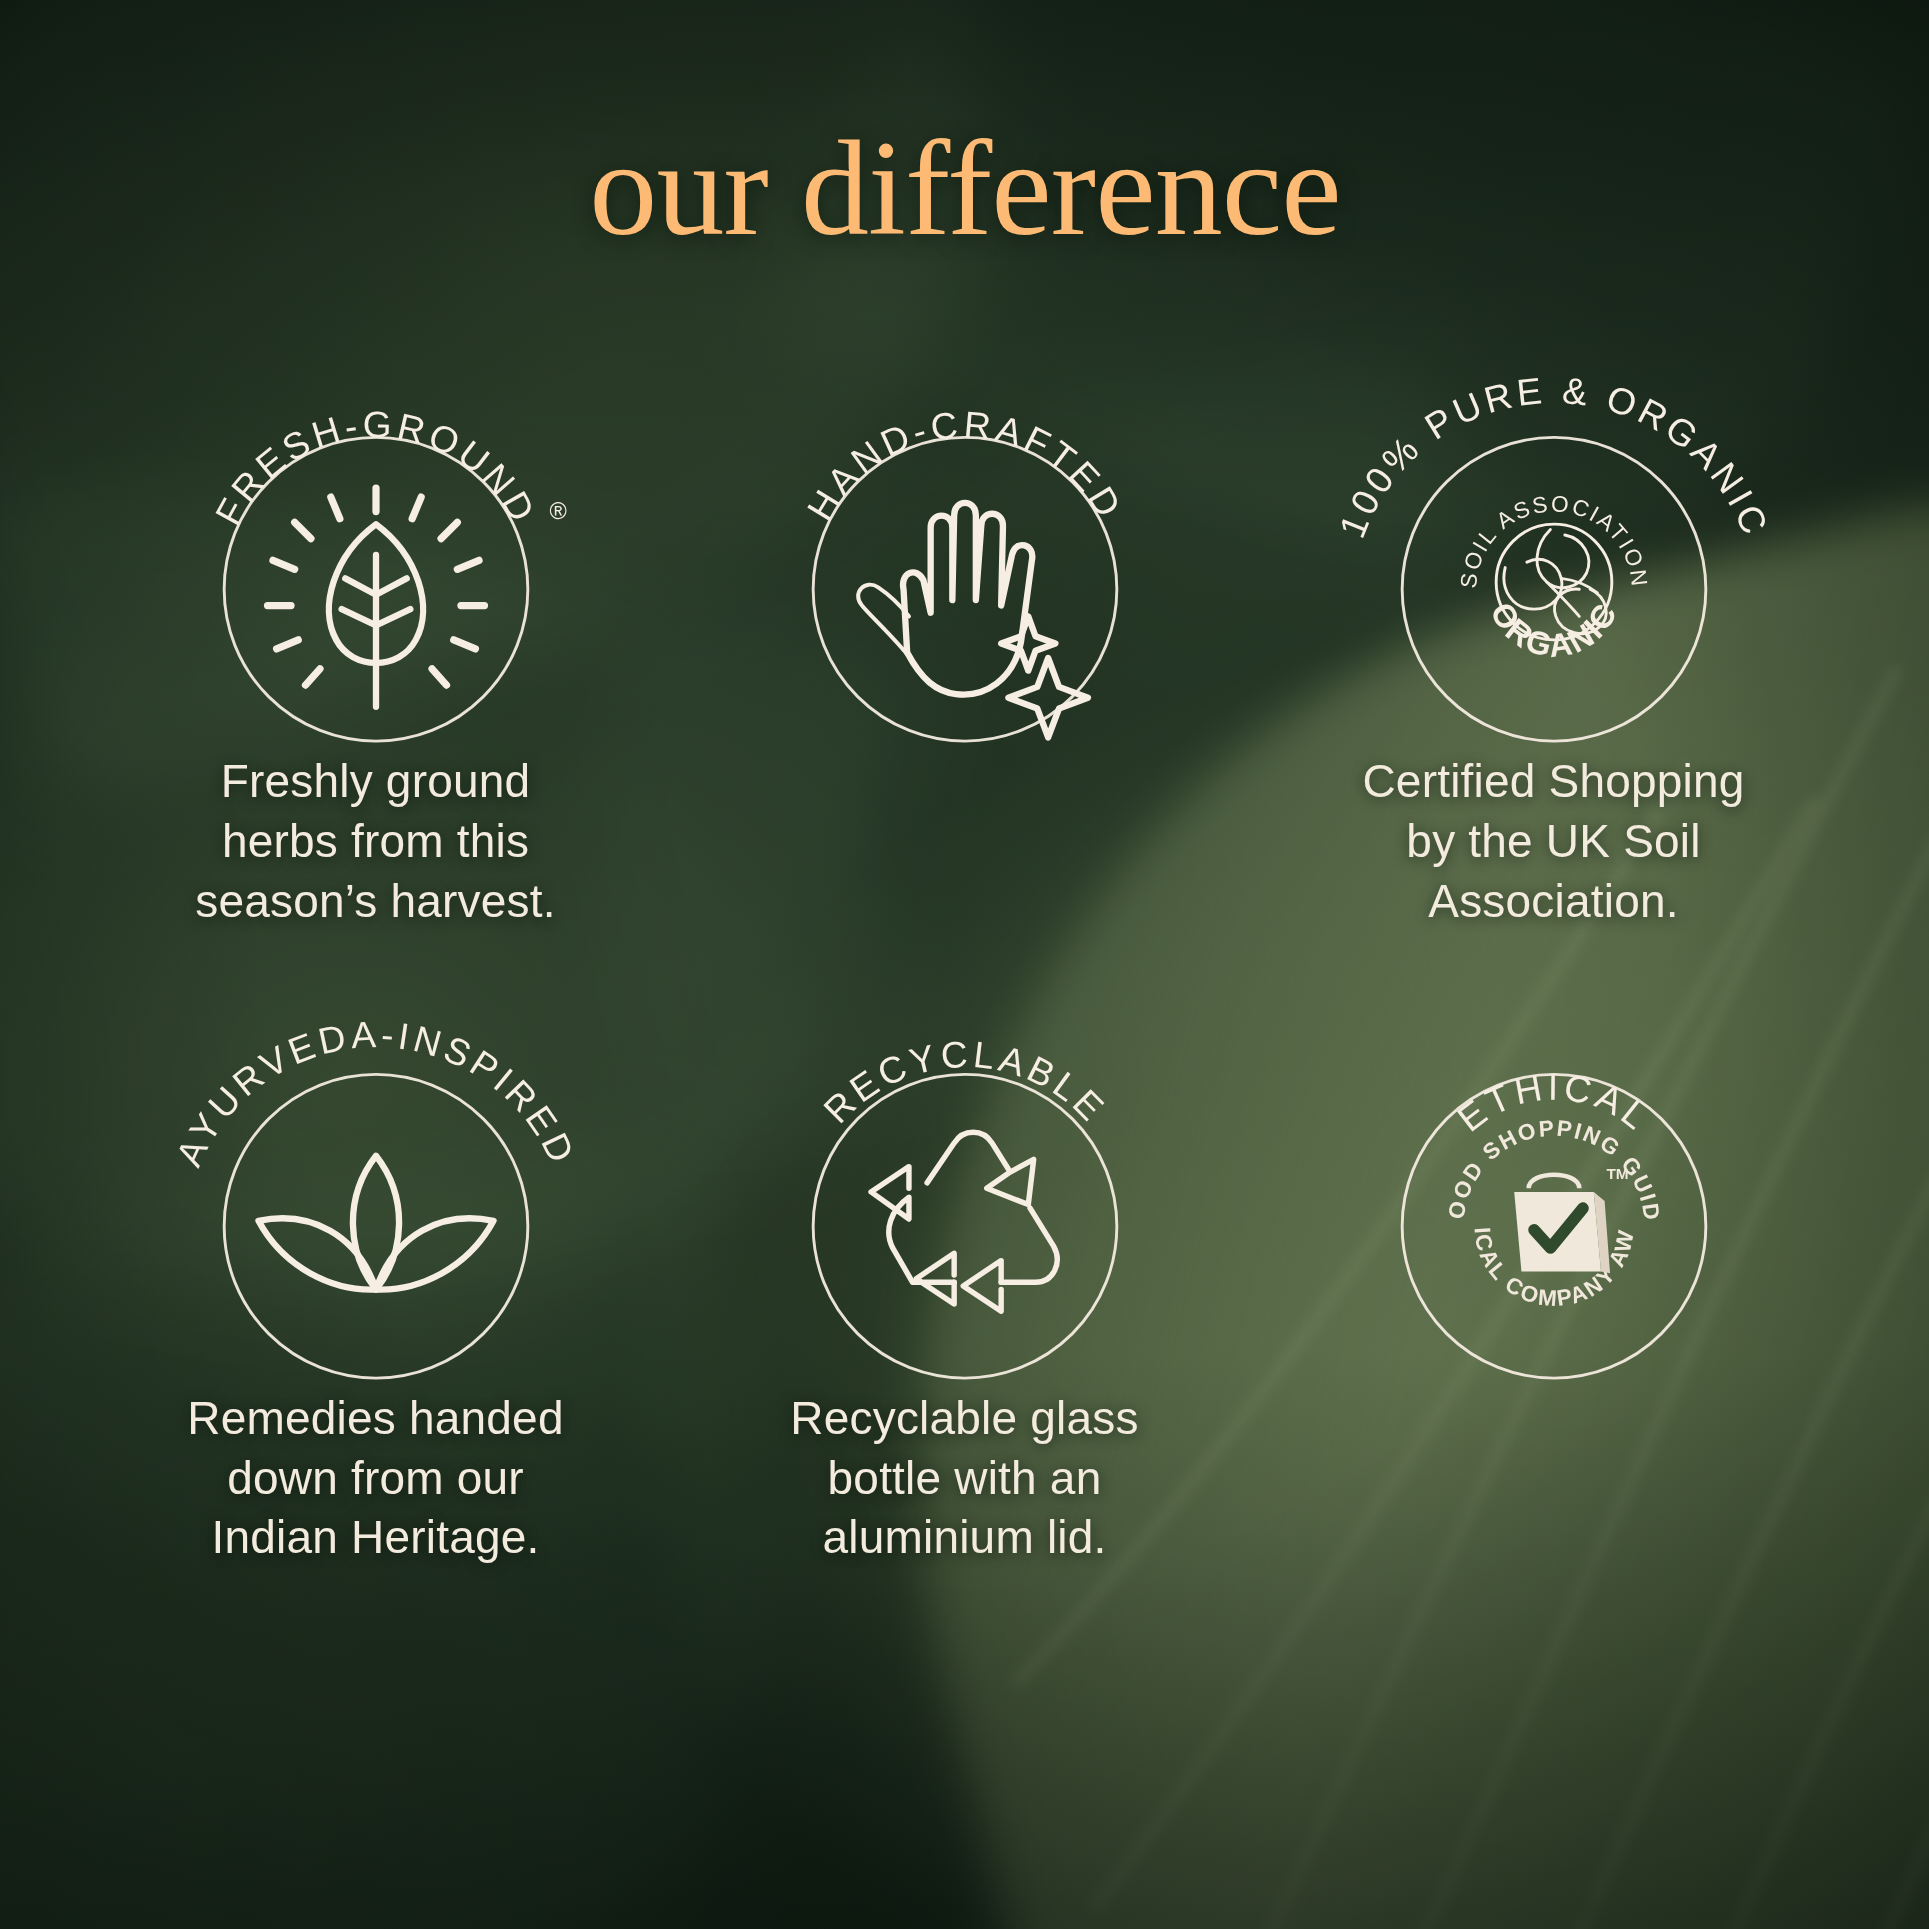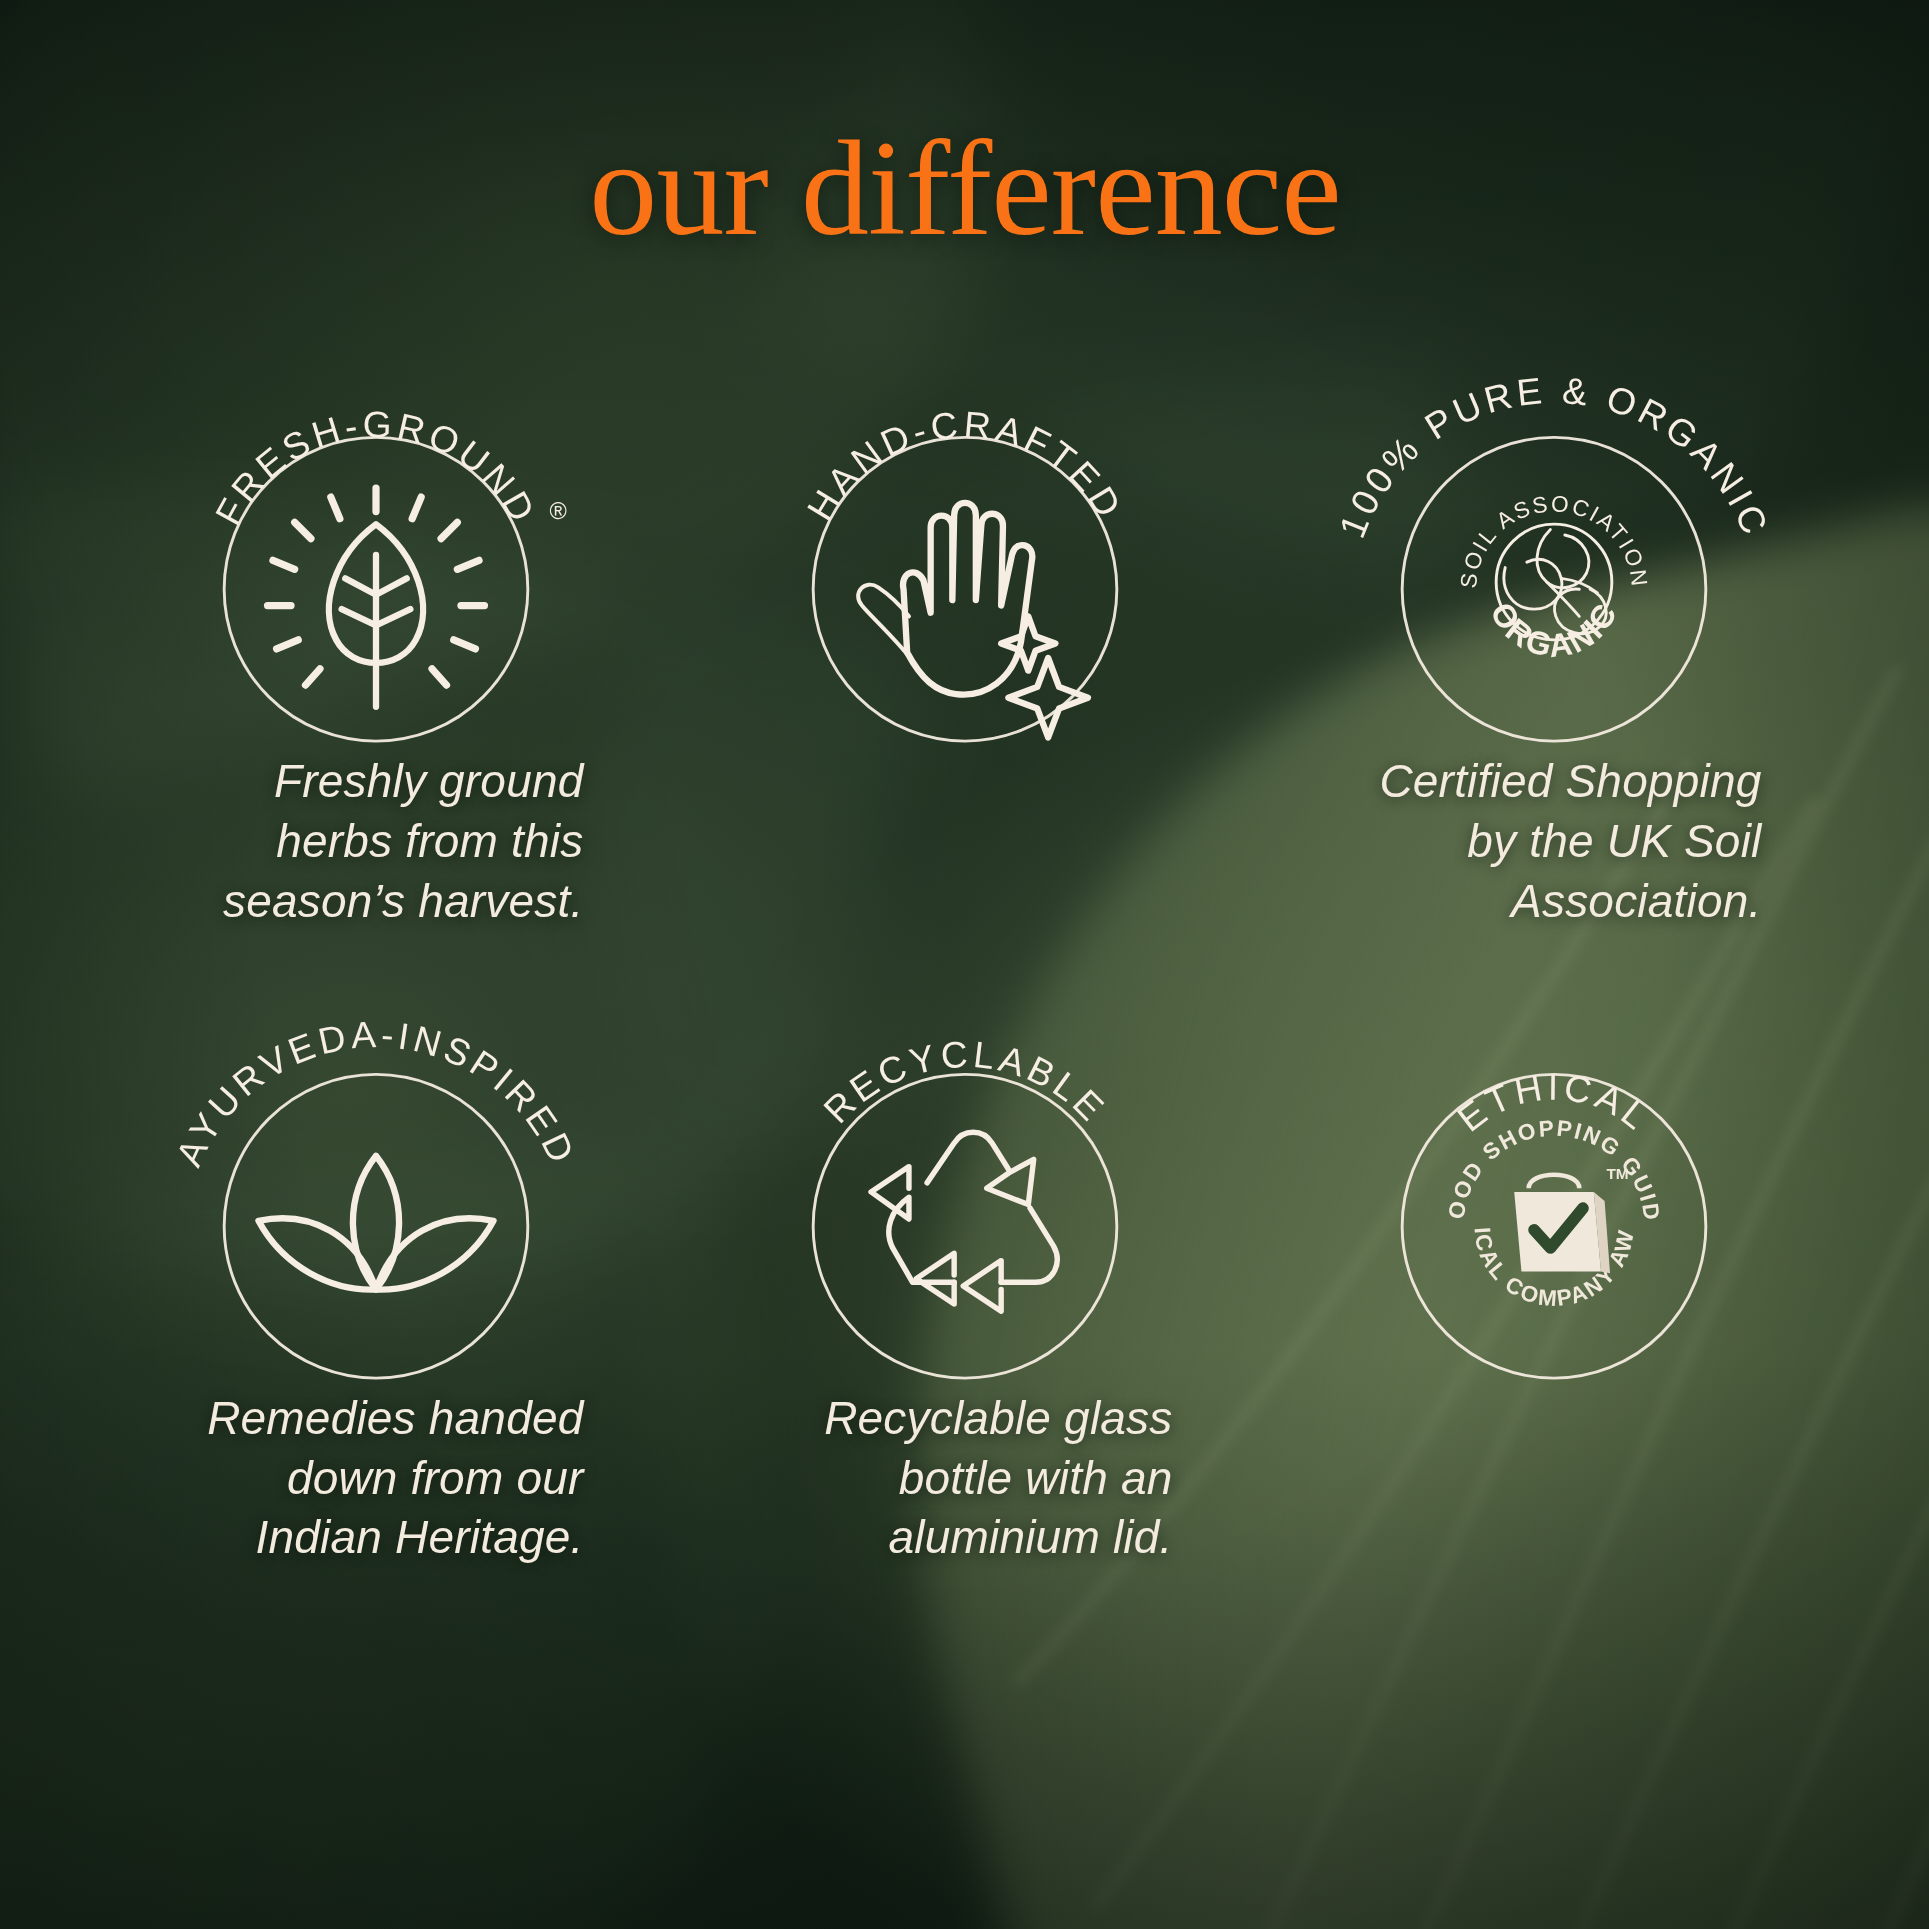--- a/index.html
+++ b/index.html
@@ -76,21 +76,21 @@
   
   .content { position:absolute; inset:0; }
 
   .page-title {
     position:absolute; top:120px; left:0; width:100%;
     text-align:center;
     font-family:"Liberation Serif", serif;
     font-size:136px;
     line-height:1;
     font-weight:400;
-    color:#f97316;
+    color:#fdba74;
     letter-spacing:-0.9px;
     text-shadow:0 2.7px 20px rgba(6,14,8,.55);
   }
 
   .grid {
     position:absolute;
     top:318px; left:81px;
     width:1767px;
     display:grid;
     grid-template-columns:repeat(3,1fr);
@@ -106,27 +106,26 @@
   .badge {
     position:relative;
     width:470px; height:425px;
     display:flex; align-items:center; justify-content:center;
   }
   .badge svg { position:absolute; left:0; top:0; width:470px; height:425px; overflow:visible; }
 
   .caption {
     margin-top:9px;
     width:416px;
-    text-align:right;
+    text-align:center;
     font-size:46px;
     line-height:1.30;
     color:#f4ebdf;
     letter-spacing:0.2px;
     text-shadow:0 1.8px 12.7px rgba(8,16,10,.60);
-    font-style:italic;
   }
 
   .arc-text {
     font-size:41px;
     letter-spacing:4.5px;
     fill:#f6eee3;
     font-family:"Liberation Sans", sans-serif;
   }
   .reg-mark { font-size:26px; fill:#f6eee3; }
 

